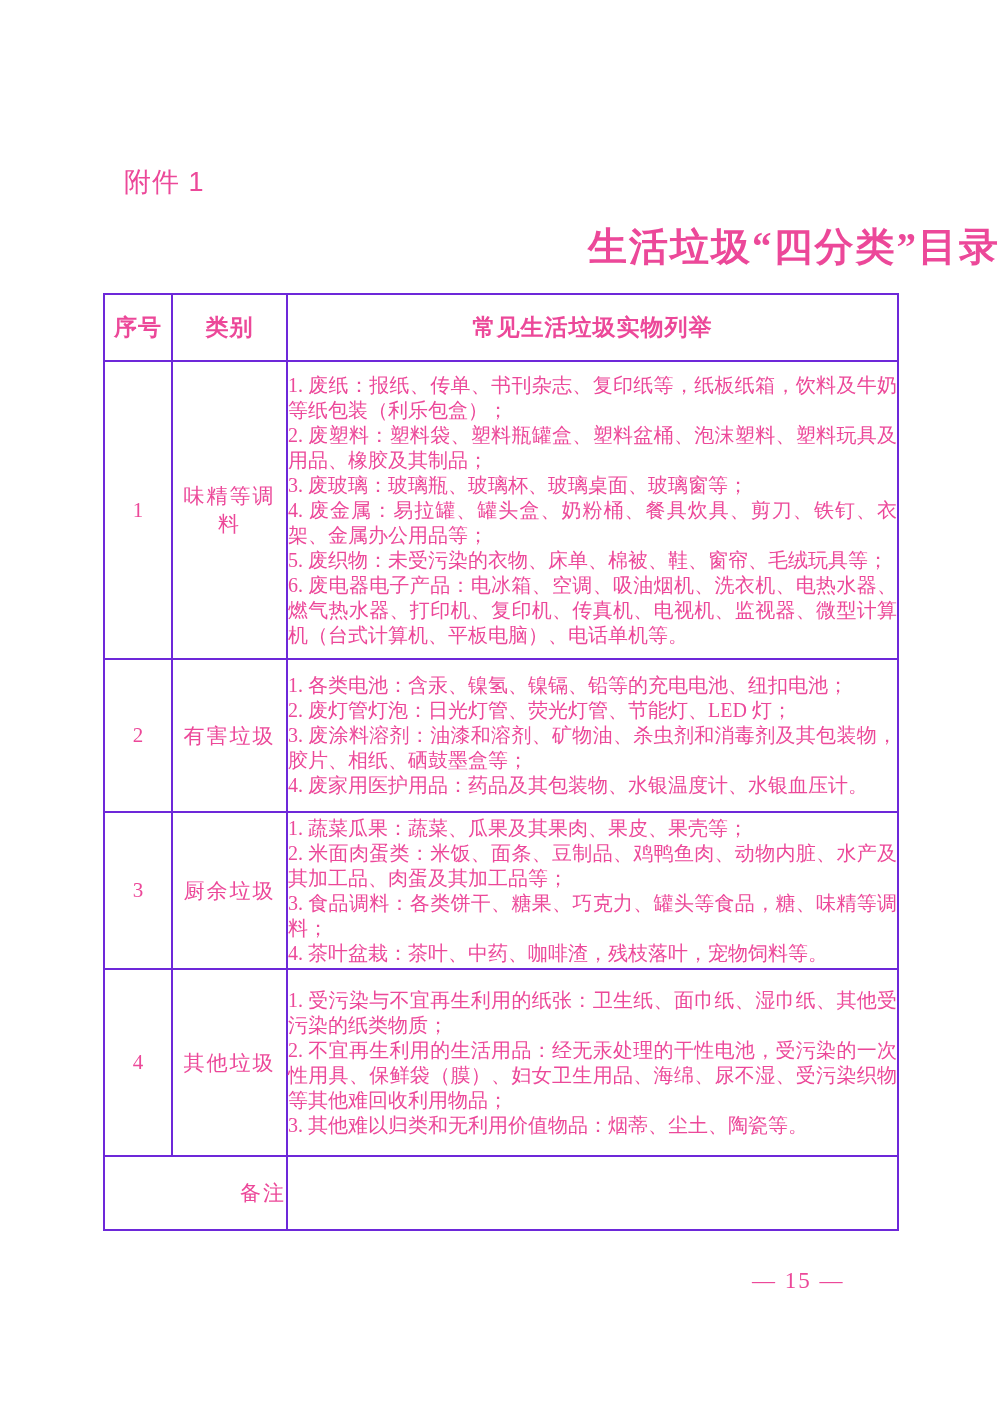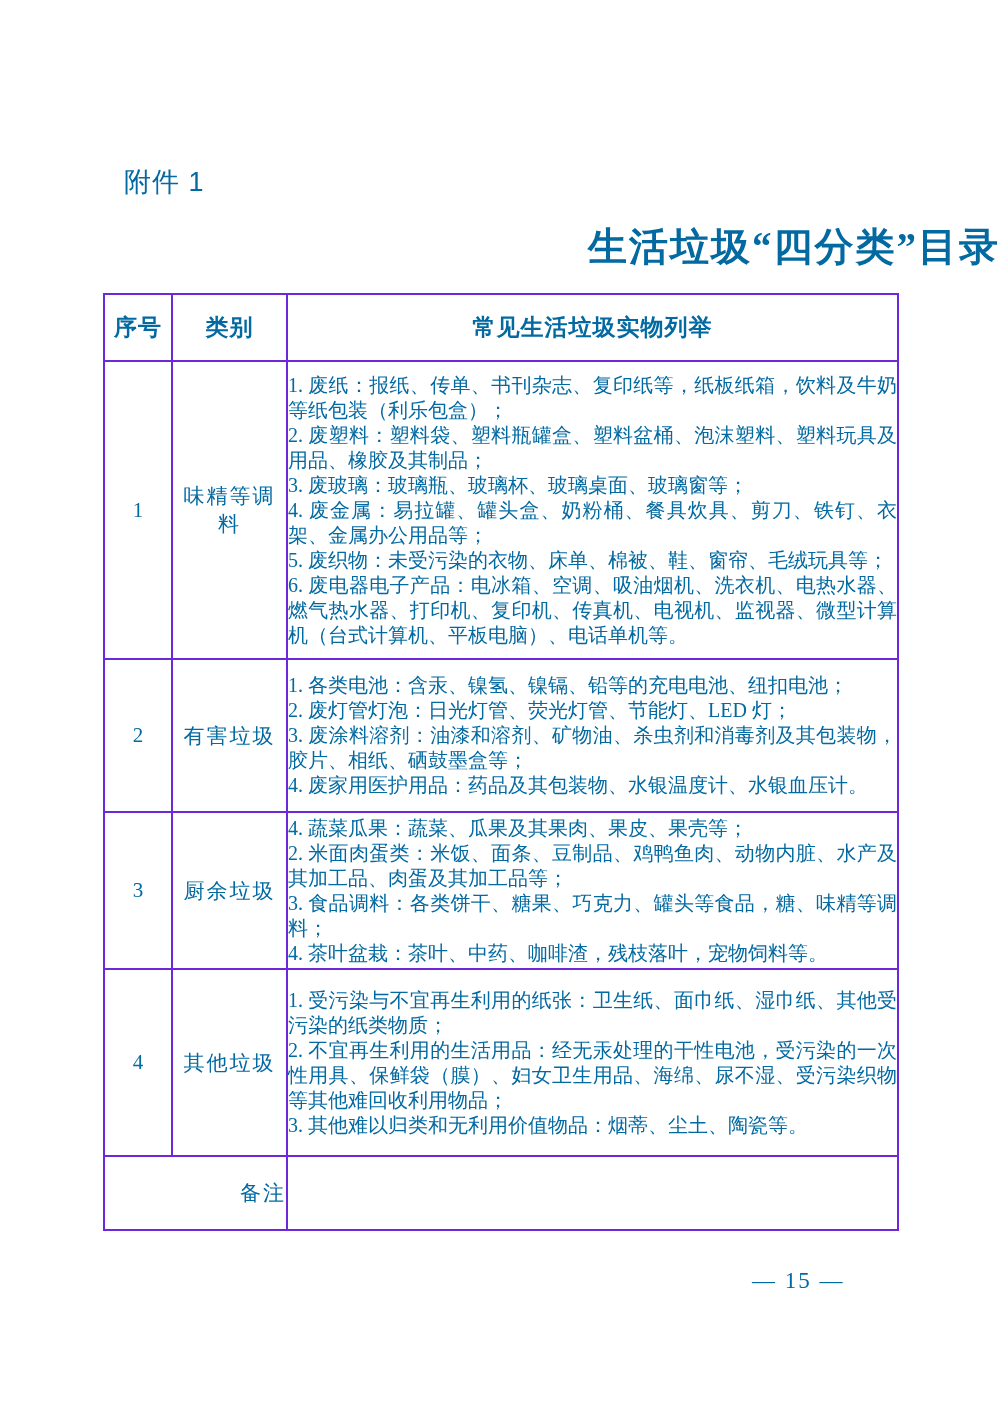--- a/index.html
+++ b/index.html
@@ -2,21 +2,21 @@
 <html><head>
 <meta charset="utf-8">
 <style>
   html, body { margin: 0; padding: 0; background: #e8e8e8; }
   .page {
     position: relative;
     width: 1000px;
     height: 1414px;
     margin: 0 auto;
     background: #ffffff;
-    color: #0369a1;
+    color: #ec4899;
     font-family: "Liberation Serif", serif;
     overflow: hidden;
   }
   .attachment-label {
     position: absolute;
     left: 124px;
     top: 164px;
     font-family: "Liberation Sans", sans-serif;
     font-size: 27px;
     letter-spacing: 1px;
@@ -134,21 +134,21 @@
             <div class="item-line">1. 各类电池：含汞、镍氢、镍镉、铅等的充电电池、纽扣电池；</div>
             <div class="item-line">2. 废灯管灯泡：日光灯管、荧光灯管、节能灯、LED 灯；</div>
             <div class="item-line">3. 废涂料溶剂：油漆和溶剂、矿物油、杀虫剂和消毒剂及其包装物，胶片、相纸、硒鼓墨盒等；</div>
             <div class="item-line">4. 废家用医护用品：药品及其包装物、水银温度计、水银血压计。</div>
           </td>
       </tr>
       <tr class="row-3">
         <td class="cell-no">3</td>
         <td class="cell-cat">厨余垃圾</td>
         <td class="cell-list">
-            <div class="item-line">4. 蔬菜瓜果：蔬菜、瓜果及其果肉、果皮、果壳等；</div>
+            <div class="item-line">1. 蔬菜瓜果：蔬菜、瓜果及其果肉、果皮、果壳等；</div>
             <div class="item-line">2. 米面肉蛋类：米饭、面条、豆制品、鸡鸭鱼肉、动物内脏、水产及其加工品、肉蛋及其加工品等；</div>
             <div class="item-line">3. 食品调料：各类饼干、糖果、巧克力、罐头等食品，糖、味精等调料；</div>
             <div class="item-line">4. 茶叶盆栽：茶叶、中药、咖啡渣，残枝落叶，宠物饲料等。</div>
           </td>
       </tr>
       <tr class="row-4">
         <td class="cell-no">4</td>
         <td class="cell-cat">其他垃圾</td>
         <td class="cell-list">
             <div class="item-line">1. 受污染与不宜再生利用的纸张：卫生纸、面巾纸、湿巾纸、其他受污染的纸类物质；</div>

